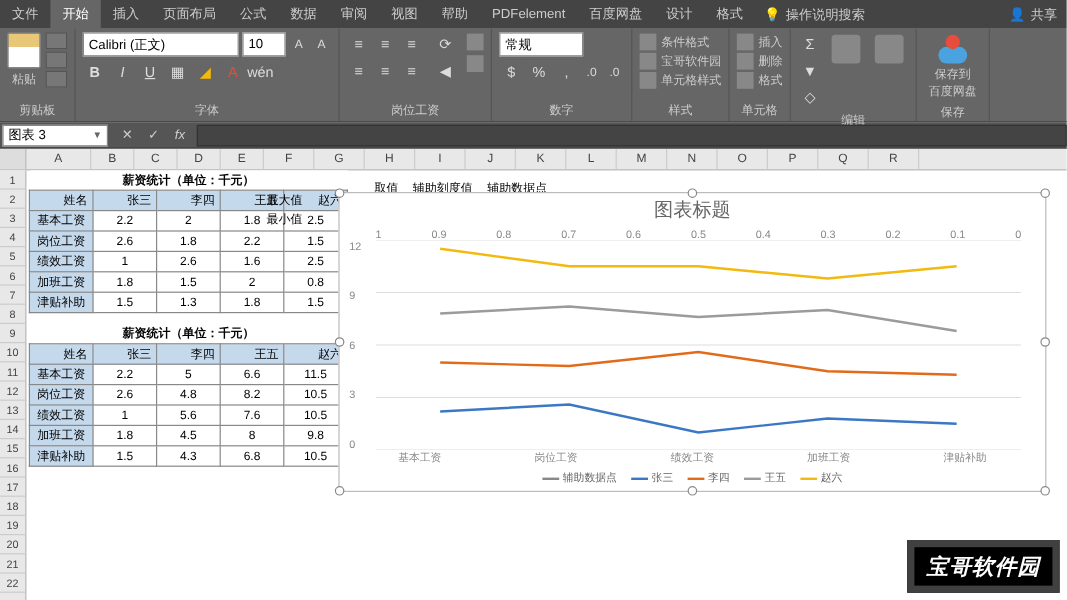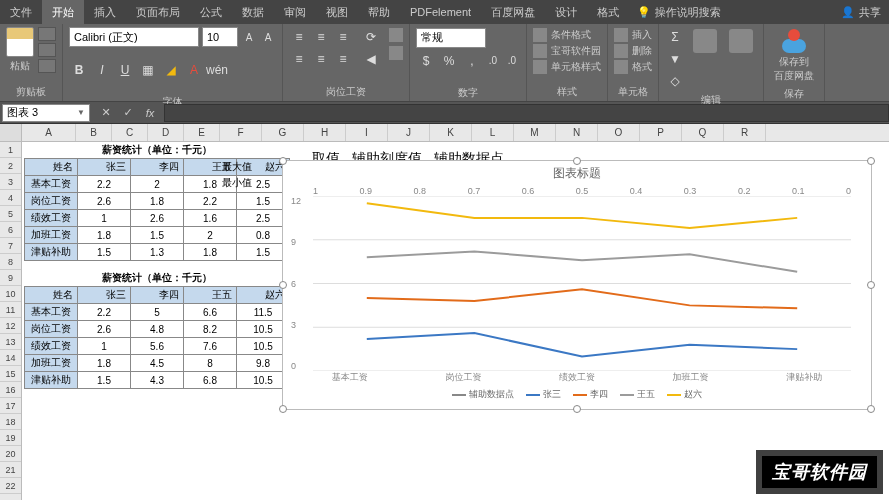--- a/index.html
+++ b/index.html
@@ -15,21 +15,21 @@
 
 
 .ribbon { background: #666; height: 78px; display: flex; border-bottom: 1px solid #444; }
 .ribbon-group { border-right: 1px solid #555; padding: 3px 6px 0; display: flex; flex-direction: column; justify-content: space-between; }
 .ribbon-group-label { font-size: 10px; color: #ccc; text-align: center; padding: 2px 0; }
 .ribbon-controls { display: flex; gap: 4px; align-items: flex-start; }
 .paste-btn { display: flex; flex-direction: column; align-items: center; gap: 2px; color: #ccc; font-size: 10px; }
 .paste-icon { width: 28px; height: 30px; background: linear-gradient(#e8c878 0 40%, #fff 40%); border: 1px solid #888; border-radius: 2px; }
 .small-btns { display: flex; flex-direction: column; gap: 2px; }
 .sb { width: 18px; height: 14px; background: #777; border: 1px solid #555; }
-.font-row { display: flex; gap: 3px; align-items: center; margin-bottom: 13px; }
+.font-row { display: flex; gap: 3px; align-items: center; margin-bottom: 3px; }
 .font-select { background: #fff; border: 1px solid #888; font-size: 11px; height: 20px; padding: 0 4px; }
 .font-select.name { width: 130px; }
 .font-select.size { width: 36px; }
 .rb-btn { width: 20px; height: 20px; background: #666; color: #ddd; border: none; font-size: 12px; display: inline-flex; align-items: center; justify-content: center; }
 .rb-btn.small { width: 16px; height: 16px; font-size: 10px; }
 .align-grid { display: grid; grid-template-columns: repeat(3, 20px); gap: 2px; }
 .dropdown-item { display: flex; align-items: center; gap: 4px; color: #ccc; font-size: 10px; padding: 1px 0; white-space: nowrap; }
 .dropdown-item .di-icon { width: 14px; height: 14px; background: #888; }
 .big-btn { display: flex; flex-direction: column; align-items: center; gap: 2px; color: #ccc; font-size: 10px; padding: 2px 4px; }
 .big-icon { width: 24px; height: 24px; background: #888; border-radius: 3px; }
@@ -58,24 +58,24 @@
 
 .data-table { position: absolute; border-collapse: collapse; font-size: 10px; }
 .data-table th, .data-table td { border: 1px solid #888; padding: 1px 4px; text-align: center; background: #fff; height: 15px; }
 .data-table th { background: #c5d9ed; font-weight: normal; padding-left: 28px; }
 .data-table .title-cell { background: #fff; border: none; font-weight: bold; text-align: center; }
 .data-table .row-label { background: #c5d9ed; }
 .side-labels { position: absolute; font-size: 10px; }
 .side-labels div { height: 16px; }
 
 
-.chart-headers { position: absolute; left: 290px; top: 8px; font-size: 14px; display: flex; gap: 12px; text-decoration: underline; }
+.chart-headers { position: absolute; left: 290px; top: 8px; font-size: 10px; display: flex; gap: 12px; text-decoration: underline; }
 .chart-obj { position: absolute; left: 260px; top: 18px; width: 590px; height: 250px; background: #fff; border: 1px solid #bbb; }
 .chart-handle { position: absolute; width: 8px; height: 8px; background: #fff; border: 1px solid #888; border-radius: 50%; }
-.chart-title { text-align: center; font-size: 12px; color: #666; padding: 4px 0; }
+.chart-title { text-align: center; font-size: 16px; color: #666; padding: 4px 0; }
 .chart-plot { position: relative; margin: 0 20px 0 30px; height: 175px; }
 .chart-svg { width: 100%; height: 100%; }
 .x-labels { display: flex; justify-content: space-around; font-size: 9px; color: #888; padding: 0 10px; }
 .legend { display: flex; justify-content: center; gap: 12px; font-size: 9px; color: #666; padding: 4px 0; }
 .legend-item { display: flex; align-items: center; gap: 3px; }
 .legend-swatch { width: 14px; height: 2px; }
 
 
 .watermark { position: absolute; right: 6px; bottom: 6px; background: #000000; color: #fff; font-size: 18px; font-weight: bold; padding: 4px 10px; border: 6px solid #404040; font-style: italic; letter-spacing: 1px; }
 </style>

